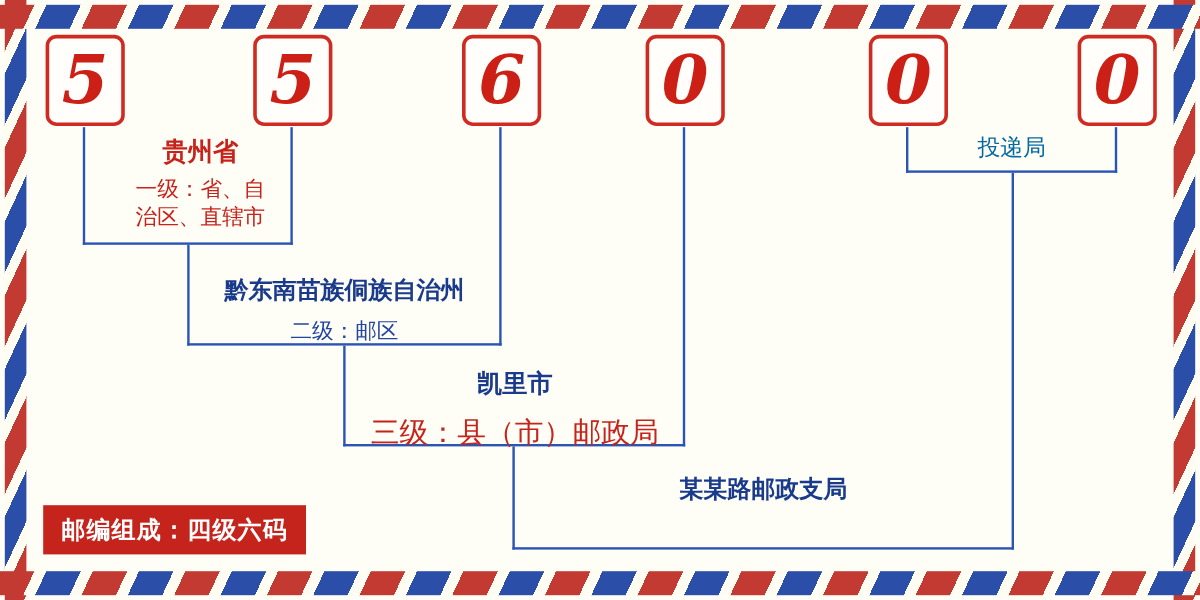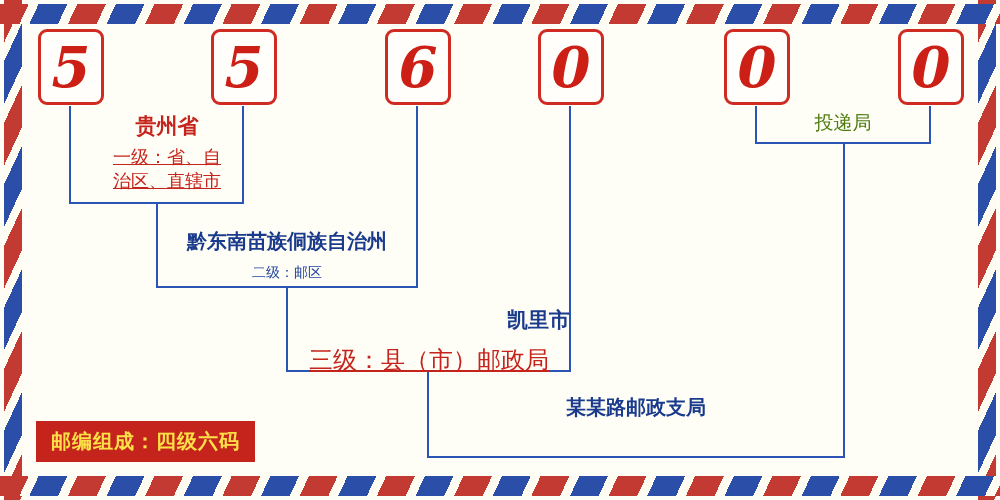--- a/index.html
+++ b/index.html
@@ -51,37 +51,37 @@
     color: #cc1f16;
   }
 
   
   .line { position: absolute; background: #2b55b5; }
 
   
   .label-block { position: absolute; text-align: center; }
   .name-red  { font-size: 21px; font-weight: bold; color: #c5241c; }
   .name-navy { font-weight: bold; color: #1a3a8c; }
-  .desc-red  { color: #c5241c; text-decoration: underline; }
+  .desc-red  { color: #c5241c; }
   .desc-blue { color: #2145a0; }
 
   .lvl1-name { font-size: 21px; }
   .lvl1-desc { font-size: 18px; width: 122px; margin: 5px auto 0; line-height: 1.35; }
   .lvl2-name { font-size: 20px; }
-  .lvl2-desc { font-size: 14px; margin-top: 9px; }
-  .lvl3-name { font-size: 21px; text-align: right; }
+  .lvl2-desc { font-size: 18px; margin-top: 9px; }
+  .lvl3-name { font-size: 21px; }
   .lvl3-desc { font-size: 24px; margin-top: 10px; }
   .lvl4-name { font-size: 20px; }
   .lvl4-desc { font-size: 20px; margin-top: 10px; }
-  .delivery-label { font-size: 19px; color: #4d7c0f; }
+  .delivery-label { font-size: 19px; color: #0369a1; }
 
   
   .badge {
     position: absolute; left: 36px; top: 421px;
-    background: #c5241c; color: #fde047;
+    background: #c5241c; color: #ffffff;
     font-weight: bold; font-size: 20px;
     padding: 7px 15px;
     letter-spacing: 1px;
   }
 </style>
 </head>
 <body>
 
 <div class="canvas">
 

